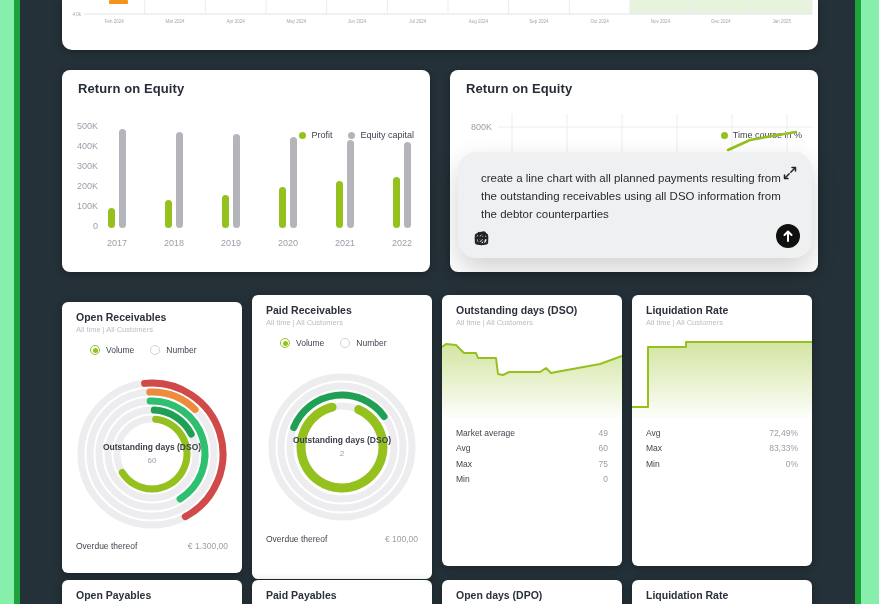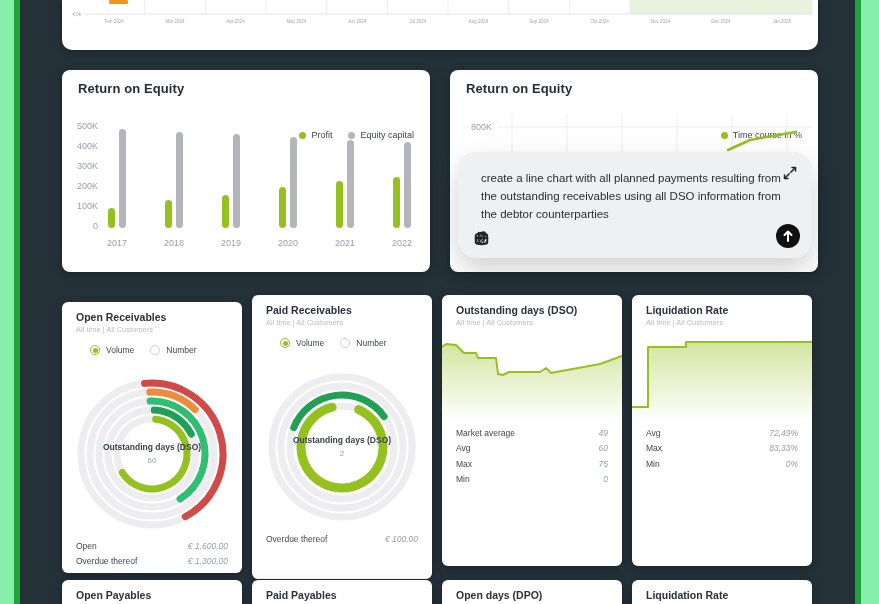--- a/index.html
+++ b/index.html
@@ -35,21 +35,21 @@
   .radio.checked::after{content:'';position:absolute;left:1.5px;top:1.5px;right:1.5px;bottom:1.5px;
          border-radius:50%;background:#95c11f;}
   .ring-center{position:absolute;left:25px;top:140px;width:130px;text-align:center;z-index:2;}
   .rc-label{font-size:8.5px;font-weight:700;color:#3b404a;}
   .rc-value{font-size:8px;color:#9aa0a8;margin-top:4px;}
   .stats{position:absolute;left:14px;right:14px;}
   .stats-low{top:236px;}
   .stats-high{top:130px;}
   .stat-row{display:flex;justify-content:space-between;align-items:center;height:15.5px;font-size:8.5px;}
   .stat-label{color:#41454e;}
-  .stat-value{color:#9aa0a8;font-style:italic;}
+  .stat-value{color:#9aa0a8;}
   
   #chat{position:absolute;left:458px;top:152px;width:354px;height:106px;background:#eff0f2;
         border-radius:18px;z-index:5;box-shadow:0 12px 28px rgba(0,0,0,0.18);}
   #chat p{margin:6px;position:absolute;left:17px;top:11px;width:305px;font-size:11.5px;
           line-height:18px;color:#2a2b2f;}
   .icon-btn{position:absolute;background:none;border:none;padding:0;cursor:pointer;line-height:0;}
   #expand-btn{right:14px;top:13px;width:16px;height:16px;}
   .chat-tools{position:absolute;left:15px;bottom:11px;display:flex;gap:11px;}
   .tool-btn{background:none;border:none;padding:0;width:17px;height:17px;cursor:pointer;line-height:0;}
   #send-btn{position:absolute;right:12px;bottom:10px;width:24px;height:24px;border-radius:50%;
@@ -219,24 +219,20 @@
         <path d="M 88.15032667476746 99.03228616798793 A 53 53 0 0 1 118.08572100435987 196.94654909629057" fill="none" stroke="#2ebf70" stroke-width="7" stroke-linecap="round"></path>
         <path d="M 92.30278207468953 108.06030047079875 A 44 44 0 0 1 129.2042870642882 132.02441801145994" fill="none" stroke="#1fa055" stroke-width="7" stroke-linecap="round"></path>
         <path d="M 93.65849621436787 117.19173366211044 A 35 35 0 1 1 60.31831663452509 170.54717424816218" fill="none" stroke="#95c11f" stroke-width="7" stroke-linecap="round"></path>
       </svg>
     <div class="ring-center">
       <div class="rc-label">Outstanding days (DSO)</div>
       <div class="rc-value">60</div>
     </div>
     <div class="stats stats-low" id="stats0">
         <div class="stat-row">
-          <span class="stat-label">Open</span>
-          <span class="stat-value">€ 1.600,00</span>
-        </div>
-        <div class="stat-row">
           <span class="stat-label">Overdue thereof</span>
           <span class="stat-value">€ 1.300,00</span>
         </div>
       </div>
   </section>
 
   <section class="card sm-card" style="left:252px;top:295px;width:180px;height:284px;">
     <h4 class="sm-title">Paid Receivables</h4>
     <div class="sm-sub">All time | All Customers</div>
     <div class="radio-row">

